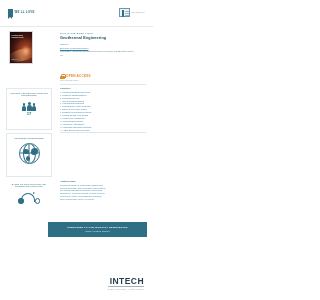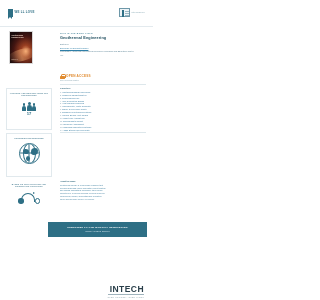--- a/index.html
+++ b/index.html
@@ -106,21 +106,21 @@
   .lower-note { position:absolute; left:60px; top:180px; width:88px; }
   .lower-note .ln-head { font-size:2.1px; font-weight:bold; color:#34697e; margin-bottom:1px; }
   .lower-note .ln-line { font-size:2px; color:#4a87a5; line-height:1.45; }
 
   
   .cta { position:absolute; left:48px; top:222px; width:99px; height:15px; background:#2e6f85; display:flex; flex-direction:column; align-items:center; justify-content:center; gap:1.4px; }
   .cta-main { font-size:2.4px; font-weight:bold; color:#ffffff; letter-spacing:.2px; }
   .cta-sub  { font-size:2.1px; color:#cfe2e9; letter-spacing:.1px; }
 
   
-  .footer-logo { position:absolute; right:9px; bottom:2px; text-align:right;margin-top:26px; }
+  .footer-logo { position:absolute; right:9px; bottom:10px; text-align:right;margin-top:26px; }
   .fl-word { font-size:8.5px; font-weight:bold; color:#2a3f4a; letter-spacing:.45px; line-height:1; }
   .fl-rule { width:36px; height:0.6px; background:#9fb3bc; margin:1.2px 0 0 auto; }
   .fl-sub { font-size:1.8px; color:#8fa3ac; letter-spacing:.4px; margin-top:.8px; }
 </style>
 </head>
 <body>
 
 <div class="page">
 
   <div class="header">

